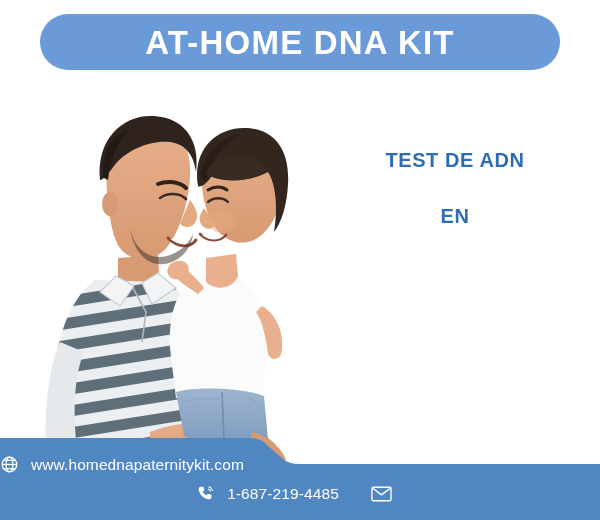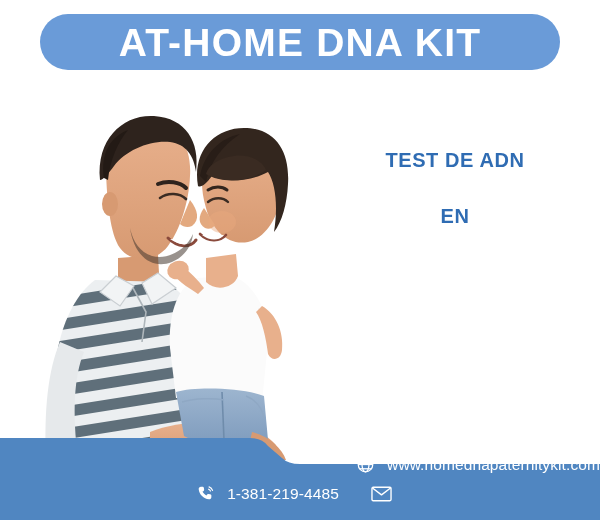--- a/index.html
+++ b/index.html
@@ -27,21 +27,21 @@
     height: 56px;
     background: #6a9bd8;
     border-radius: 28px;
     display: flex;
     align-items: center;
     justify-content: center;
     box-sizing: border-box;
   }
   .header-title {
     color: #ffffff;
-    font-size: 39px;
+    font-size: 33px;
     font-weight: bold;
     letter-spacing: 1.2px;
     line-height: 1;
     white-space: nowrap;
     font-family: "Liberation Sans", sans-serif;
   }
 
   
   .photo-area {
     position: absolute;
@@ -97,21 +97,21 @@
     position: absolute;
     display: flex;
     align-items: center;
     color: #ffffff;
     white-space: nowrap;
   }
   .footer-row-web {
     left: 0;
     top: 25px;
     width: 600px;
-    justify-content: flex-end;
+    justify-content: flex-start;
   }
   .footer-row-contact {
     left: 0;
     top: 54px;
     width: 600px;
     justify-content: center;
   }
   .footer-text {
     color: #ffffff;
     font-size: 15.5px;
@@ -286,21 +286,21 @@
             <path d="M6.2 3.4 C 4.6 3.4 3.2 4.9 3.4 6.5 C 4.2 13.2 9.6 18.6 16.3 19.4
                      C 17.9 19.6 19.4 18.2 19.4 16.6 L 19.4 14.6 C 19.4 13.7 18.8 13 18 12.9
                      L 15.6 12.5 C 14.8 12.4 14.1 12.8 13.8 13.5 L 13.3 14.6
                      C 11.1 13.5 9.3 11.7 8.2 9.5 L 9.3 9 C 10 8.7 10.4 8 10.3 7.2
                      L 9.9 4.8 C 9.8 4 9.1 3.4 8.2 3.4 Z" fill="#ffffff" stroke="none"></path>
             <path d="M16.5 3.6 C 18.6 4.3 20.2 5.9 20.9 8" stroke-width="1.5"></path>
             <path d="M15.9 6.6 C 17 7 17.8 7.8 18.2 8.9" stroke-width="1.5"></path>
           </svg>
         </span>
         <span class="gap-icon-text"></span>
-        <span class="footer-text">1-381-219-4485</span>
+        <span class="footer-text">1-687-219-4485</span>
 
         <span class="gap-phone-mail"></span>
 
         <span class="footer-icon">
           <svg width="21" height="16" viewBox="0 0 26 19" fill="none" stroke="#ffffff" stroke-width="1.7" stroke-linejoin="round">
             <rect x="1.2" y="1.2" width="23.6" height="16.6" rx="1.4"></rect>
             <path d="M1.8 2 L 13 10.6 L 24.2 2"></path>
           </svg>
         </span>
         <span class="gap-icon-text"></span>

